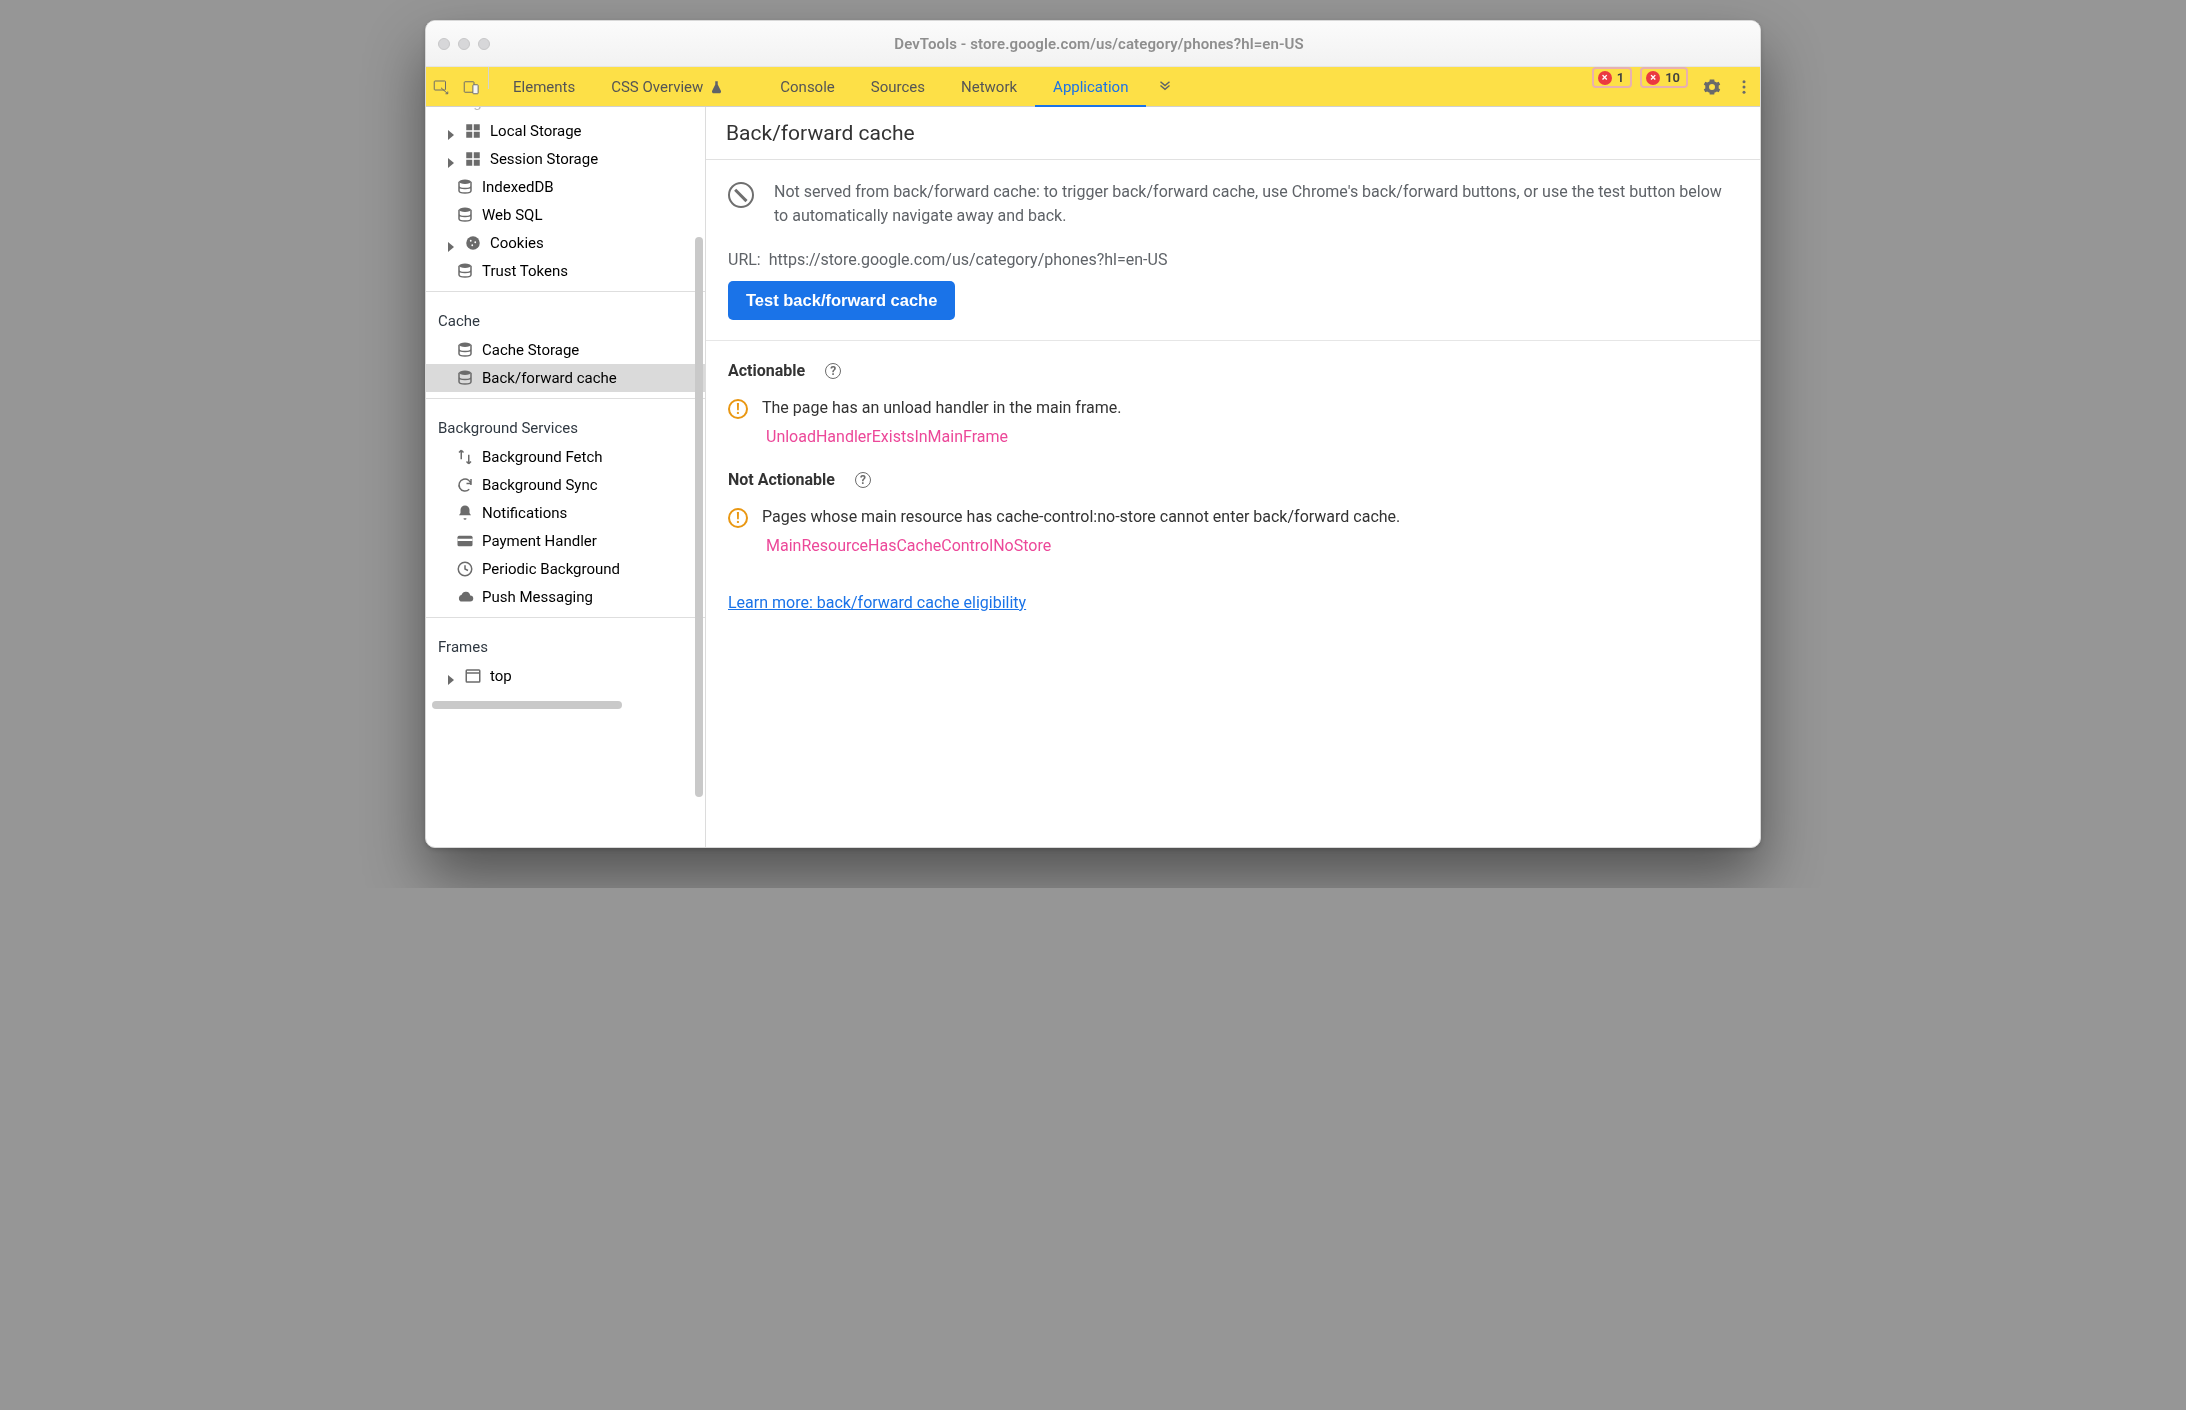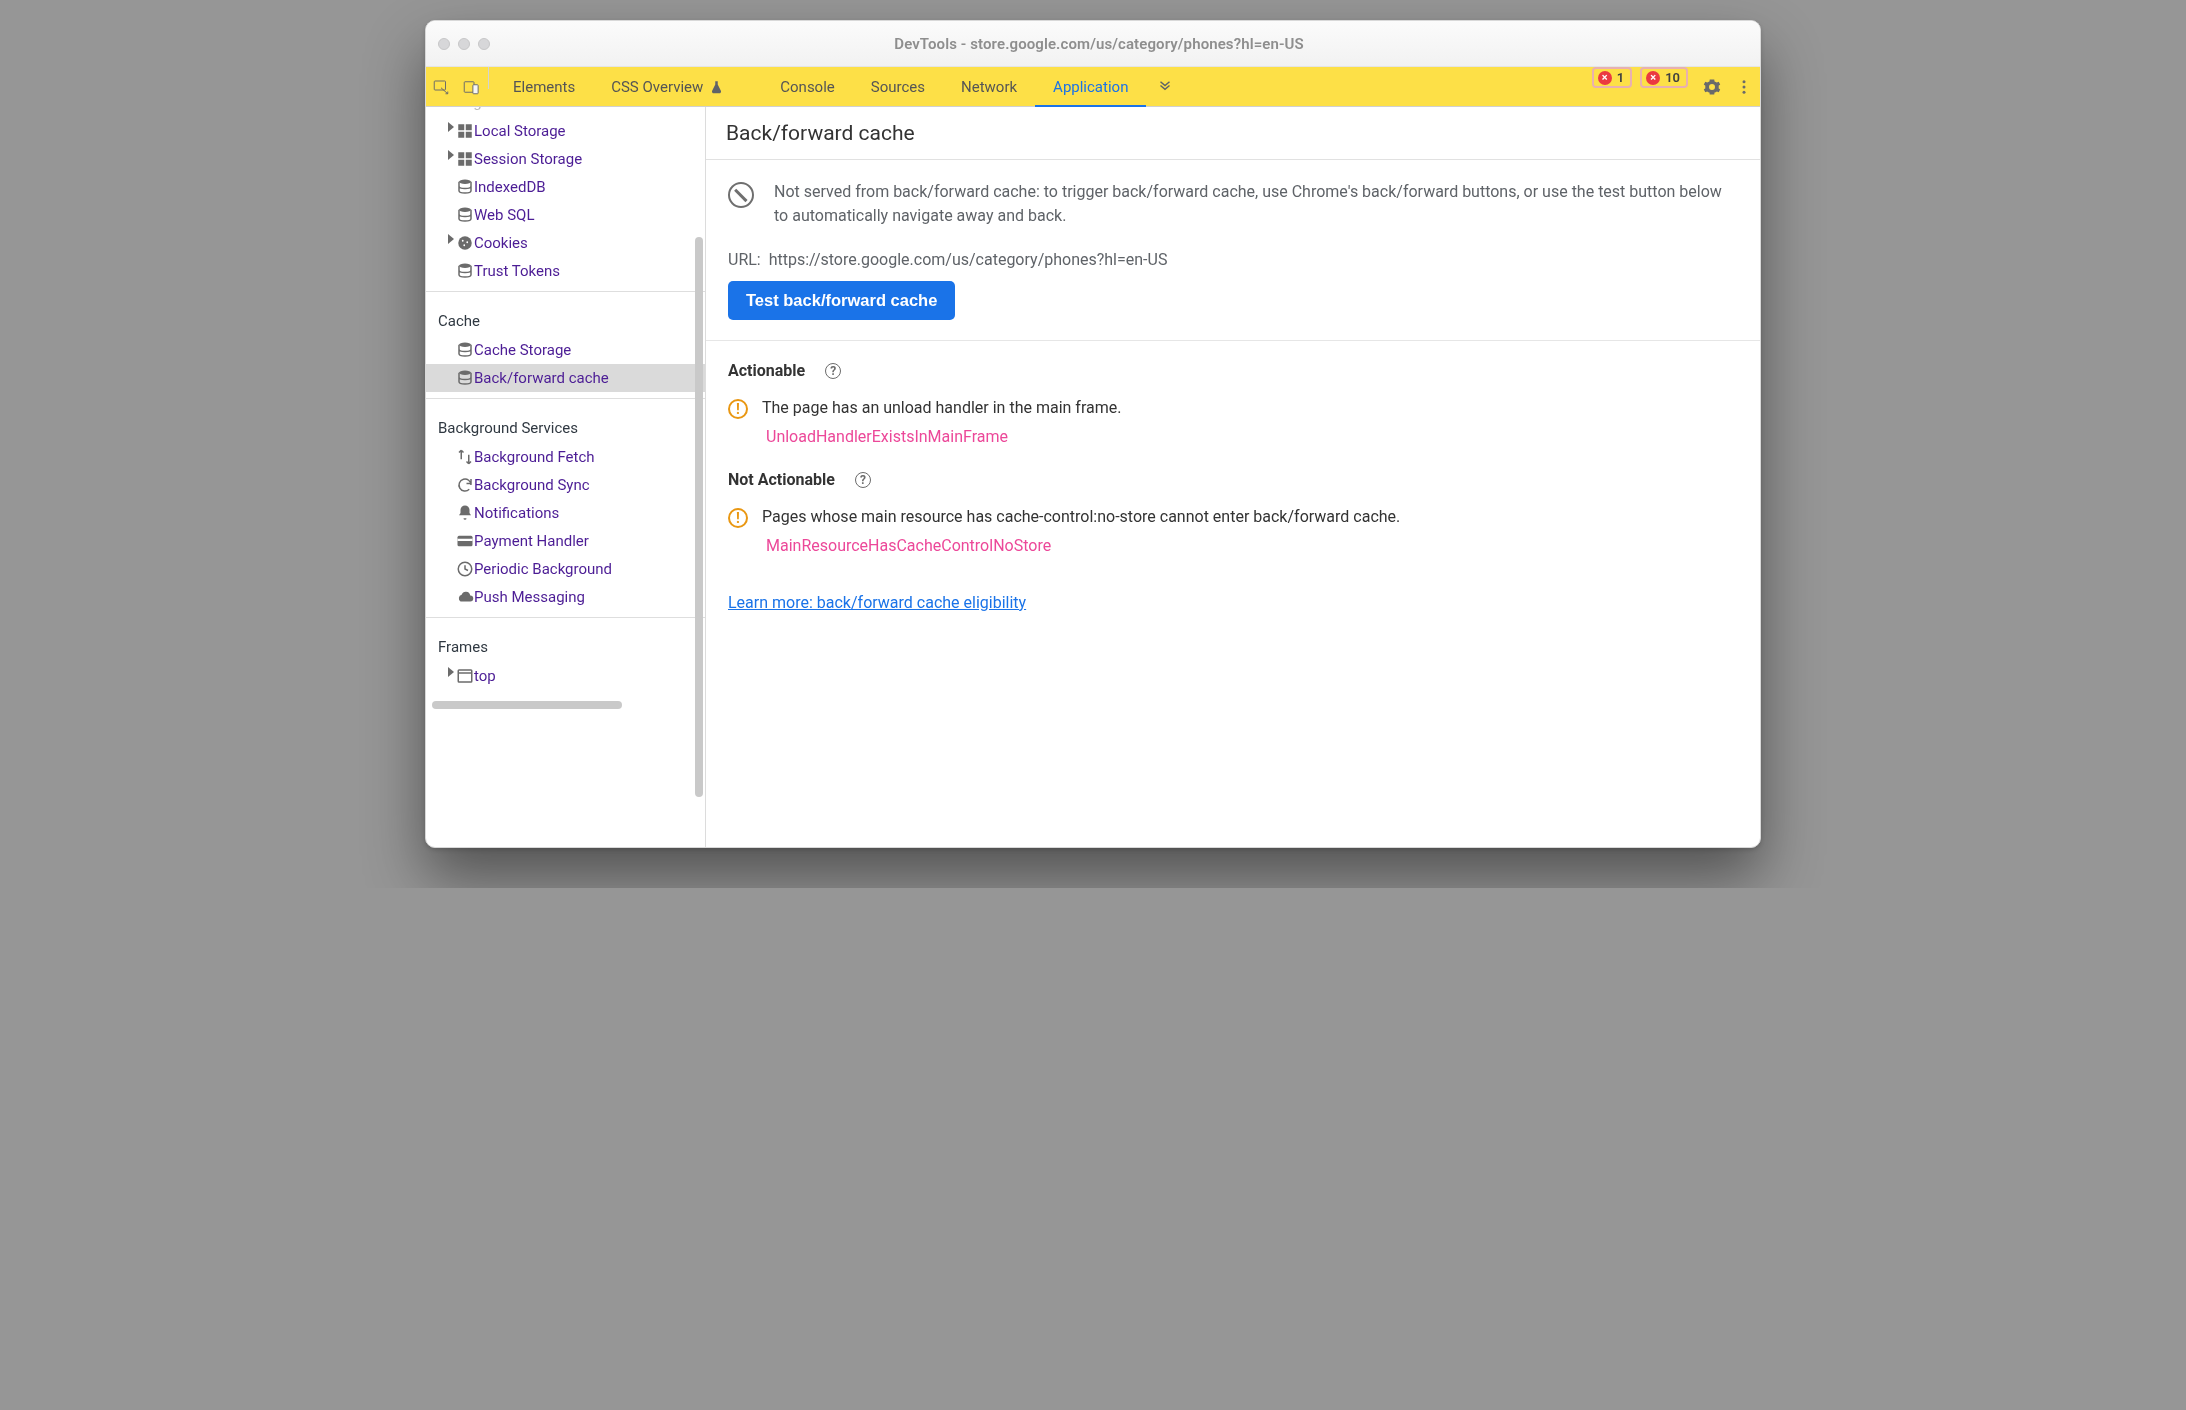--- a/index.html
+++ b/index.html
@@ -88,22 +88,22 @@
     border-right:1px solid #dcdcdc;
     overflow-y:auto;
     position:relative;
     scrollbar-width:none;
   }
   .sidebar::-webkit-scrollbar{width:10px;}
   .sidebar::-webkit-scrollbar-thumb{background:#c9c9c9;border-radius:5px;}
   .sidebar::-webkit-scrollbar-track{background:transparent;}
 
   .tree-item {
-    display:flex;align-items:flex-start;
-    padding: 5px 8px 5px 30px; font-size:15px; color:#4c1d95; white-space:nowrap;
+    display:flex;align-items:flex-end;gap:8px;
+    padding: 5px 8px 5px 30px; font-size:15px; color:#000000; white-space:nowrap;
   }
   .tree-item.indent1 { }
   .tree-item.haschildren { padding-left: 22px;}
   .tree-item.selected { background:#dadada;}
   .tree-item .caret {
     width:0;height:0;border-top:5px solid transparent;border-bottom:5px solid transparent;border-left:6px solid #6b6b6b;
     margin-right:2px;
   }
   .tree-item .icon { width:18px;height:18px;display:flex;align-items:center;justify-content:center;color:#6b6b6b;}
   .tree-item .icon svg { width:18px;height:18px;fill:#6b6b6b;}

